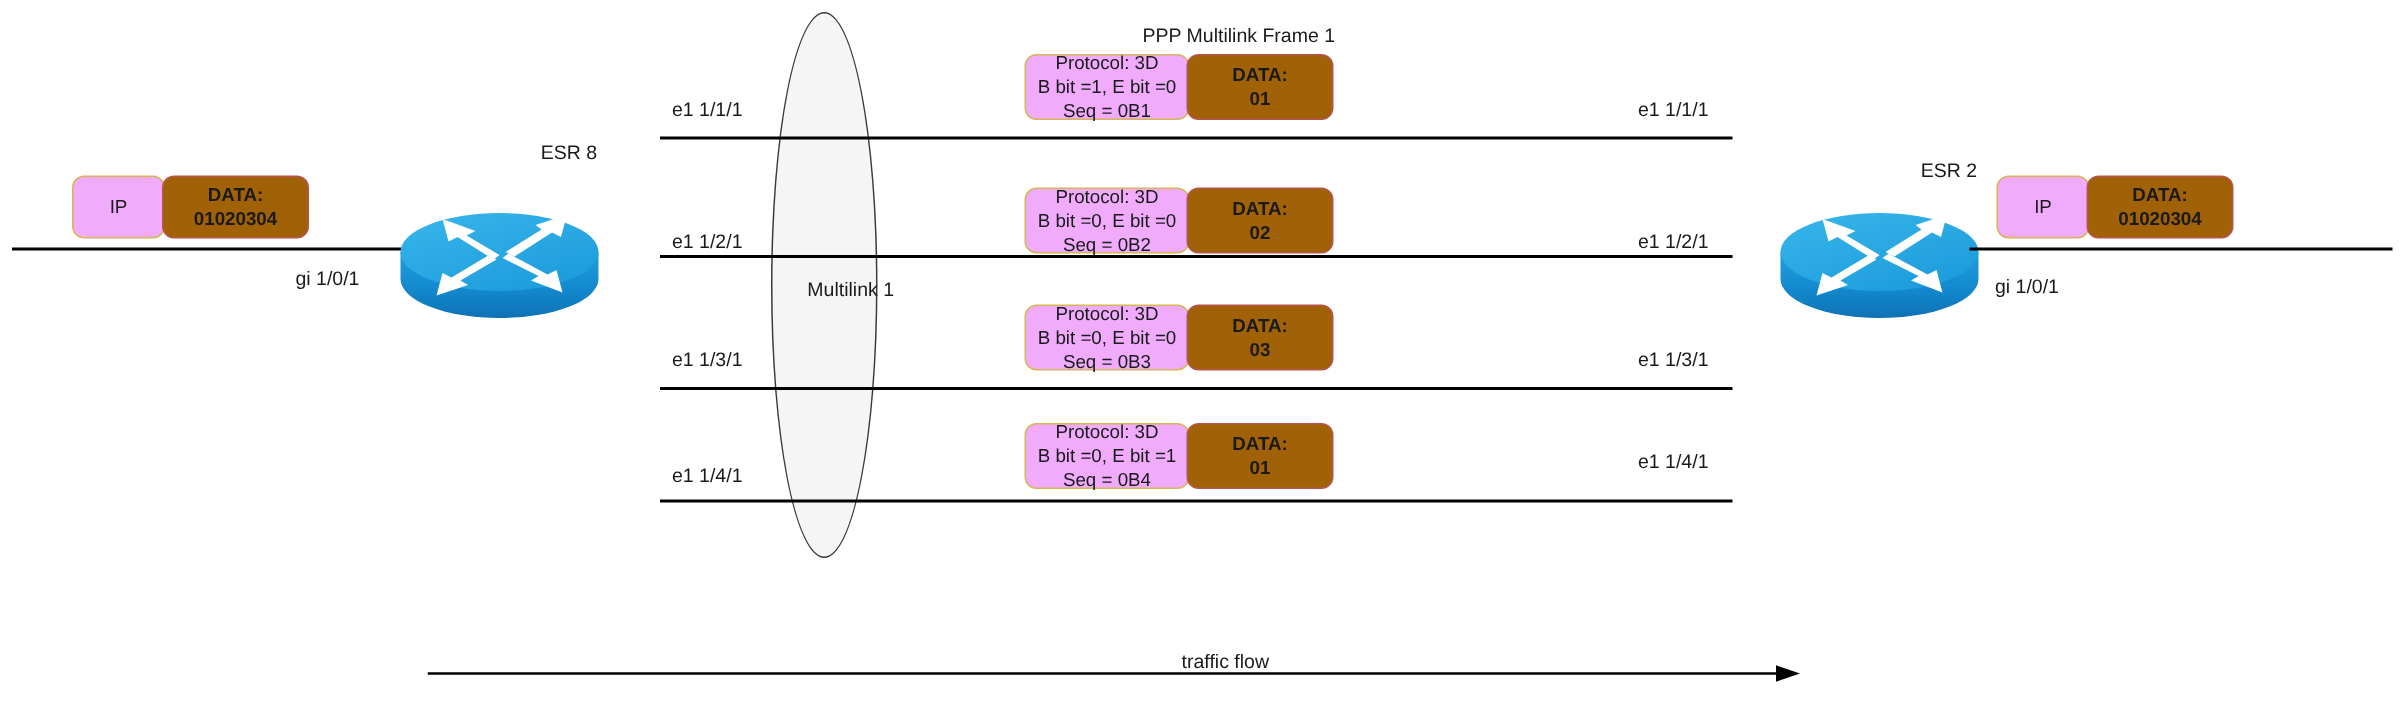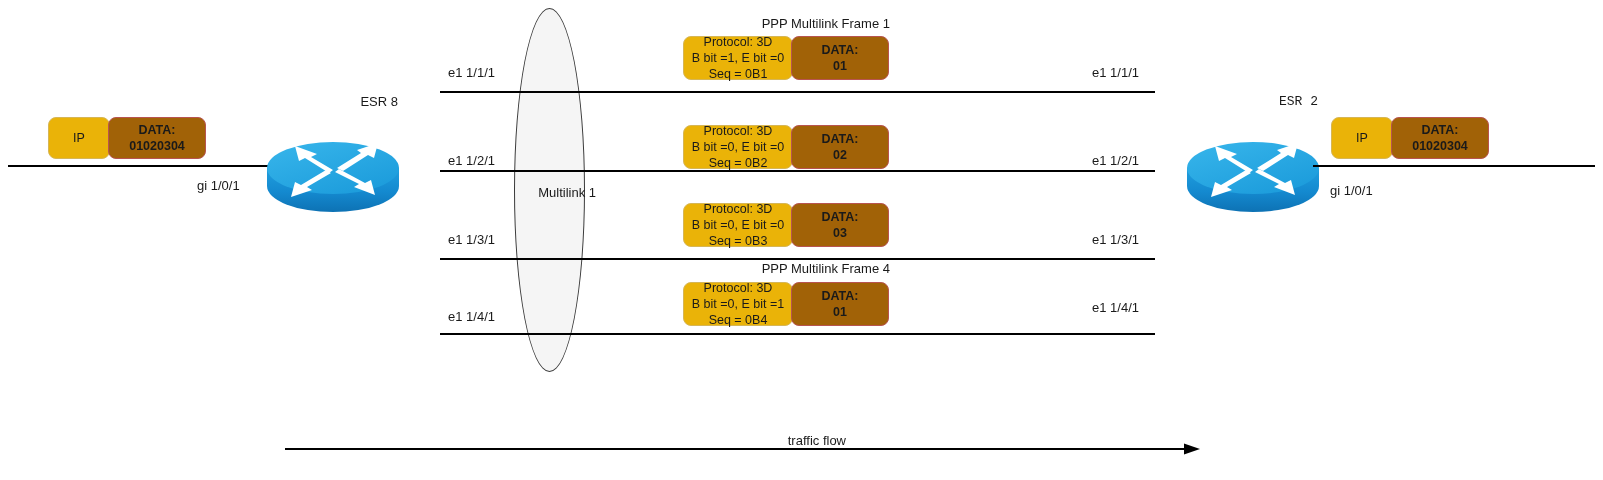--- a/index.html
+++ b/index.html
@@ -47,21 +47,21 @@
     display: flex;
     align-items: center;
     justify-content: center;
     text-align: center;
     font-size: 12.5px;
     line-height: 1.3;
     color: #1a1a1a;
     padding: 2px 4px;
   }
   .pkt-yellow {
-    background: #eab308;
+    background: #f0abfc;
     border: 1.4px solid #d6b656;
     justify-content: center;
   }
   .pkt-pink {
     background: #a16207;
     border: 1.4px solid #b85450;
     font-weight: bold;
   }
   .pkt-overlap { margin-left: -2px; }
 
@@ -187,38 +187,37 @@
       <span>
         <span>DATA:</span><br>
         <span>03</span>
       </span>
     </div>
   </div>
 
   <div class="abs wire" style="left:440px; top:333px; width:715px;"></div>
   <div class="abs lbl" style="left:448px; top:309px;">e1 1/4/1</div>
   <div class="abs lbl" style="left:1092px; top:300px;">e1 1/4/1</div>
-  <div class="abs lbl c" style="left:662px; top:261px; width:228px;">PPP Multilink Frame 4</div>
   <div class="abs pkt-row" style="left:683px; top:282px;">
     <div class="pkt pkt-yellow" style="width:110px; height:44px;">
       <span>
         <span>Protocol: 3D</span><br>
         <span>B bit =0, E bit =1</span><br>
         <span>Seq = 0B4</span>
       </span>
     </div>
     <div class="pkt pkt-pink pkt-overlap" style="width:98px; height:44px;">
       <span>
         <span>DATA:</span><br>
         <span>01</span>
       </span>
     </div>
   </div>
 
-  <div class="abs lbl c" style="left:1188px; top:94px; width:130px;font-family:Liberation Mono, monospace;">ESR 2</div>
+  <div class="abs lbl c" style="left:1188px; top:106px; width:130px;">ESR 2</div>
 
   <div class="abs router" style="left:1185px; top:124px;">
     <svg viewBox="0 0 136 95" xmlns="http://www.w3.org/2000/svg">
       <defs>
         <linearGradient id="bodyGradR" x1="0" y1="0" x2="0" y2="1">
           <stop offset="0%" stop-color="#1f9ede"></stop>
           <stop offset="55%" stop-color="#1489cf"></stop>
           <stop offset="100%" stop-color="#0d72b4"></stop>
         </linearGradient>
         <linearGradient id="topGradR" x1="0.15" y1="0" x2="0.9" y2="1">

